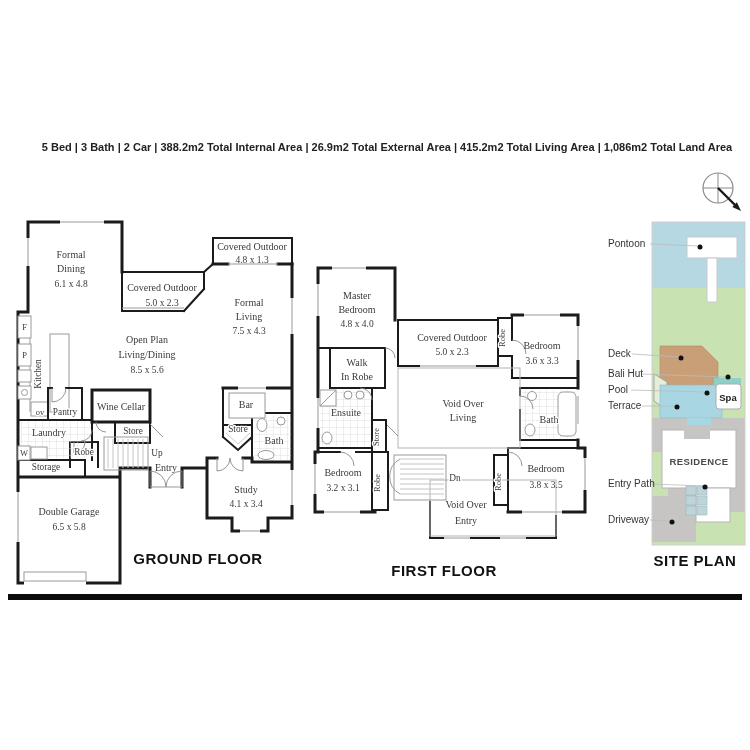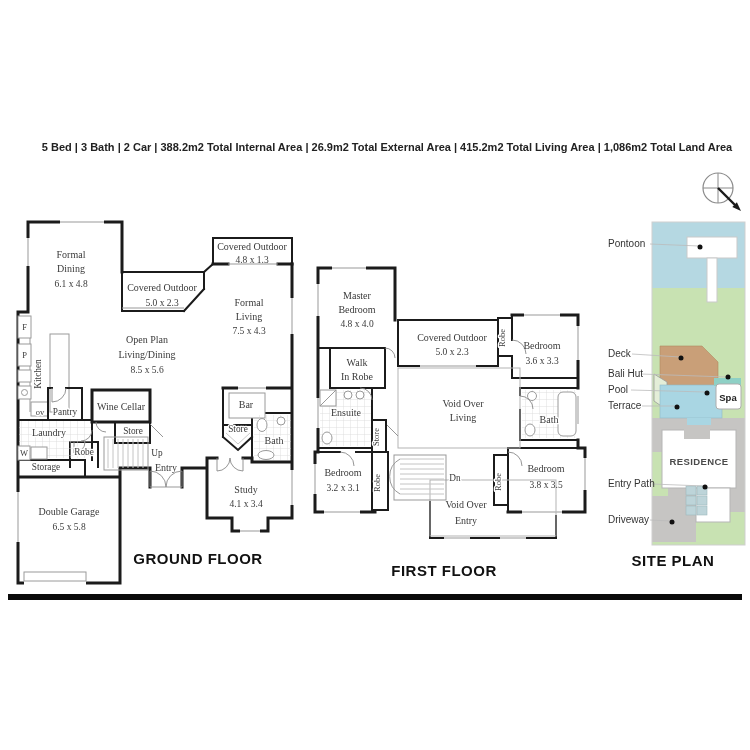--- a/index.html
+++ b/index.html
@@ -294,15 +294,15 @@
   <g>
     <circle cx="718" cy="188" r="15" fill="none" stroke="#8a8a8a" stroke-width="1.2"></circle>
     <path d="M703,188 H733 M718,173 V203" stroke="#8a8a8a" stroke-width="1" fill="none"></path>
     <path d="M718,188 L735,205" stroke="#1a1a1a" stroke-width="2.4"></path>
     <polygon points="741,211 736.9,202.3 732.3,206.9" fill="#1a1a1a"></polygon>
   </g>
 </svg>
 
 <div class="floor-title" style="left:198px;top:550px;">GROUND FLOOR</div>
 <div class="floor-title" style="left:444px;top:562px;">FIRST FLOOR</div>
-<div class="floor-title" style="left:673px;top:552px;">SITE PLAN</div>
+<div class="floor-title" style="left:695px;top:552px;">SITE PLAN</div>
 
 <div class="bottom-bar"></div>
 
 </body></html>

